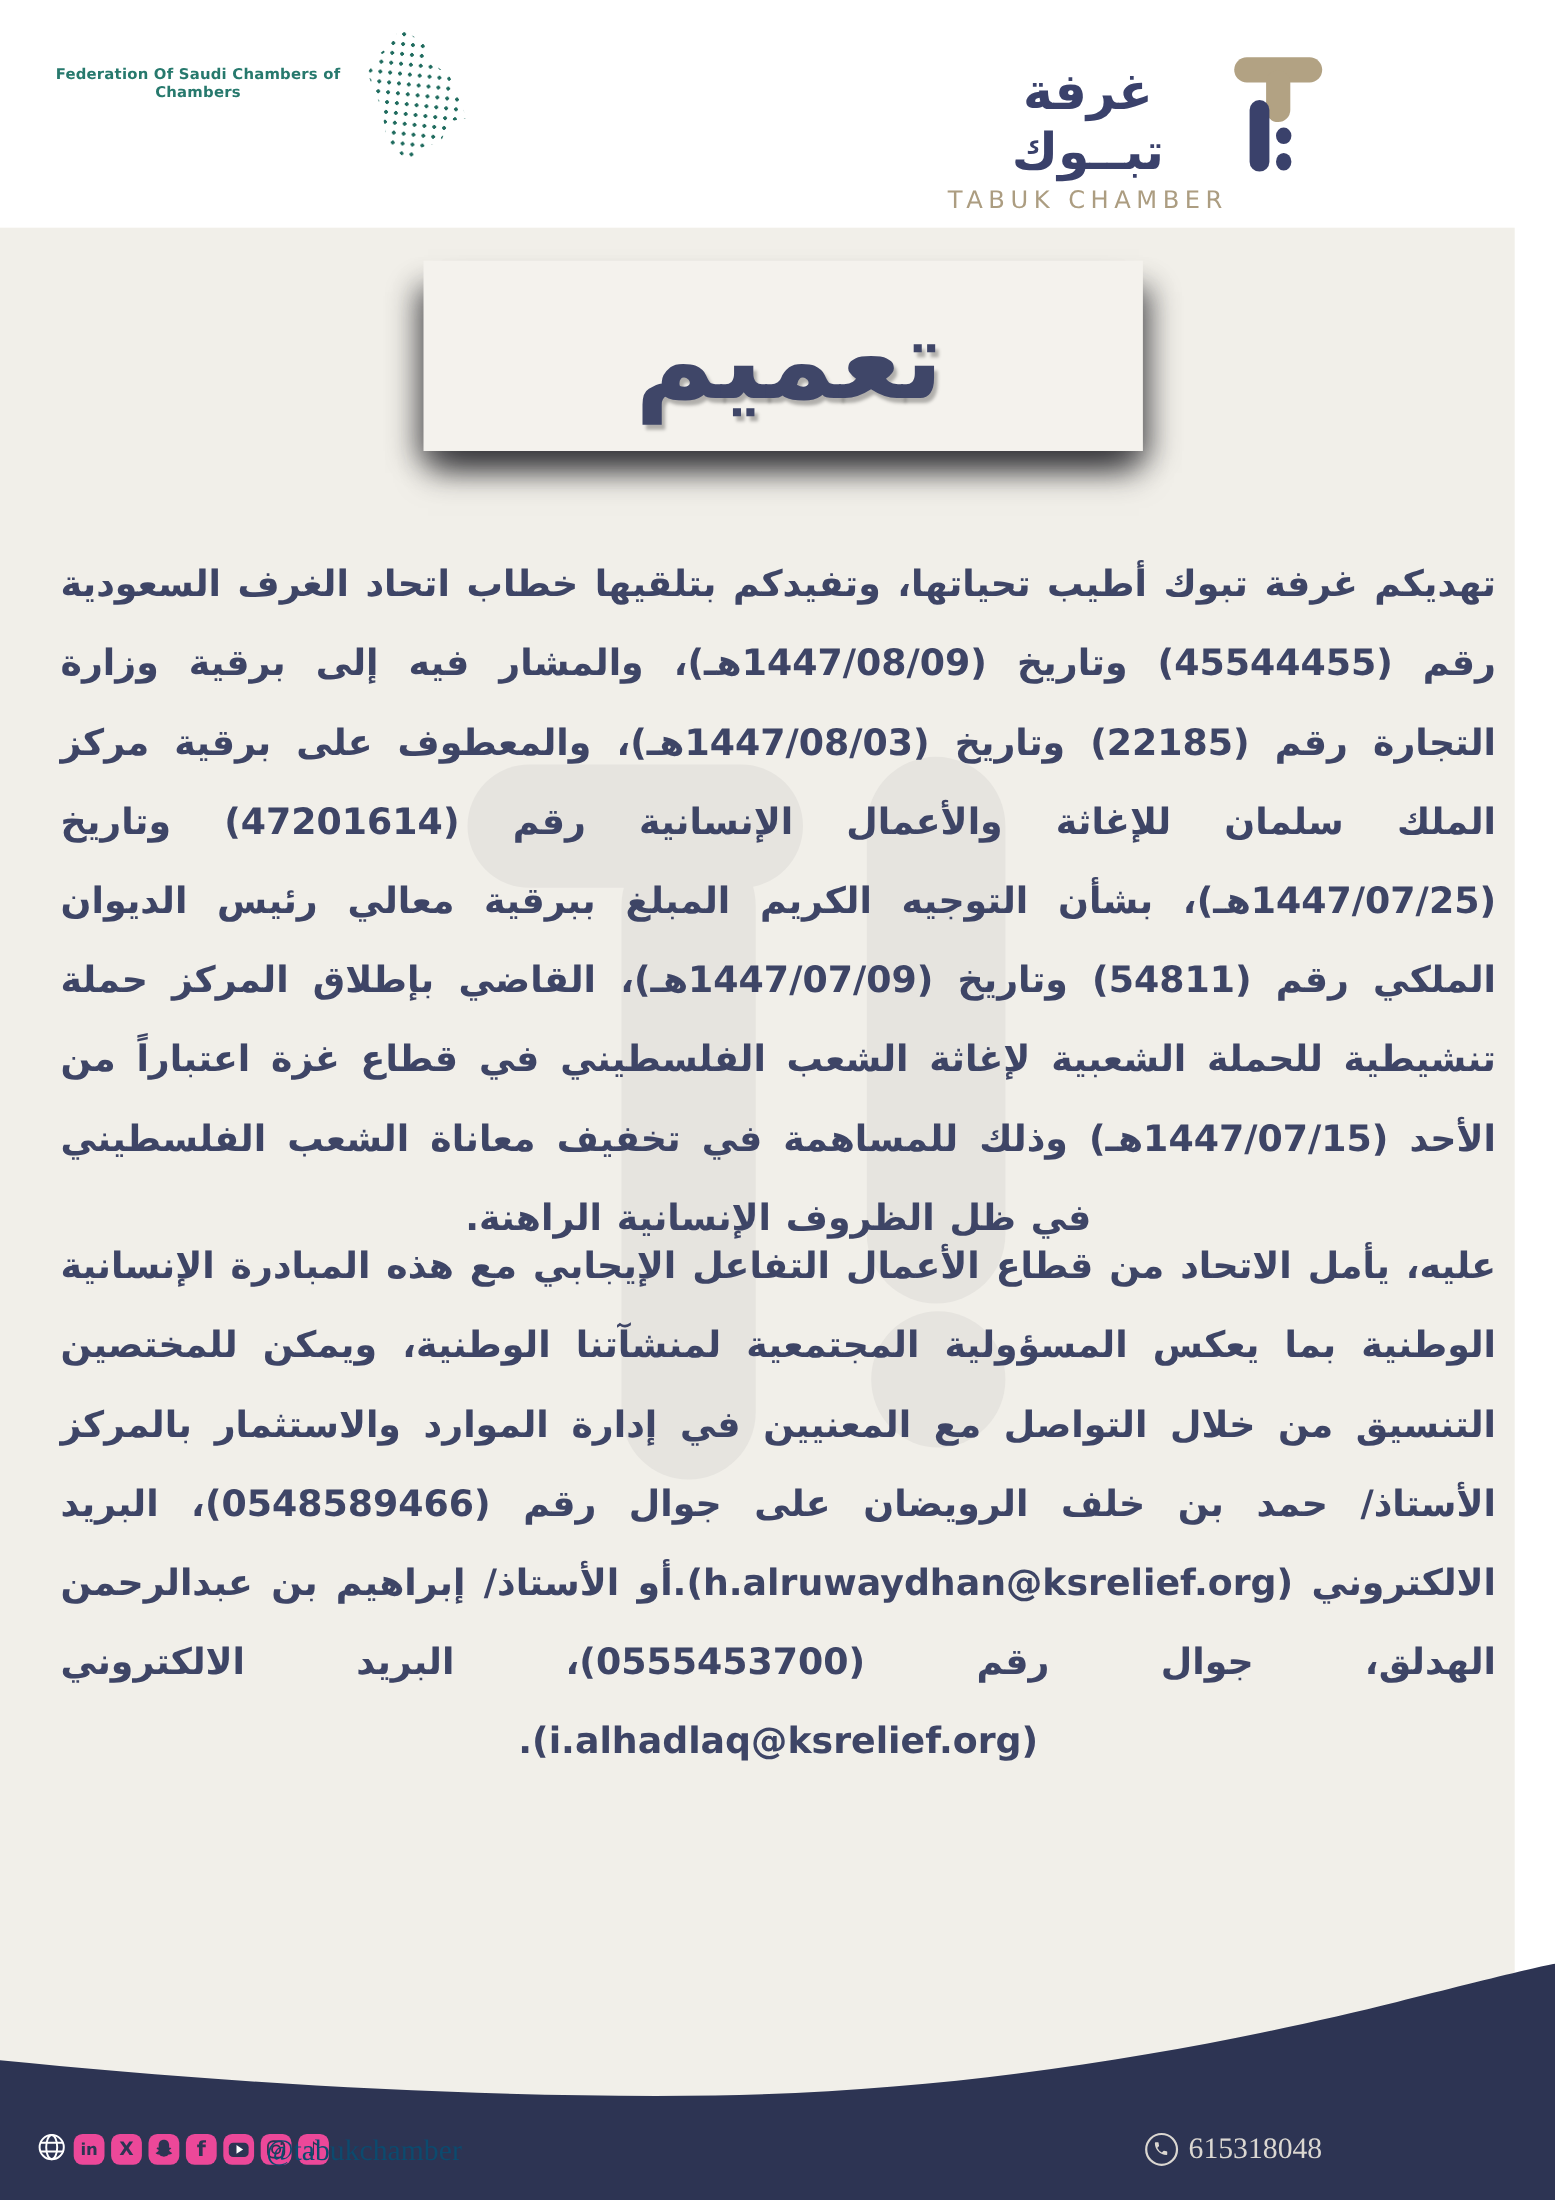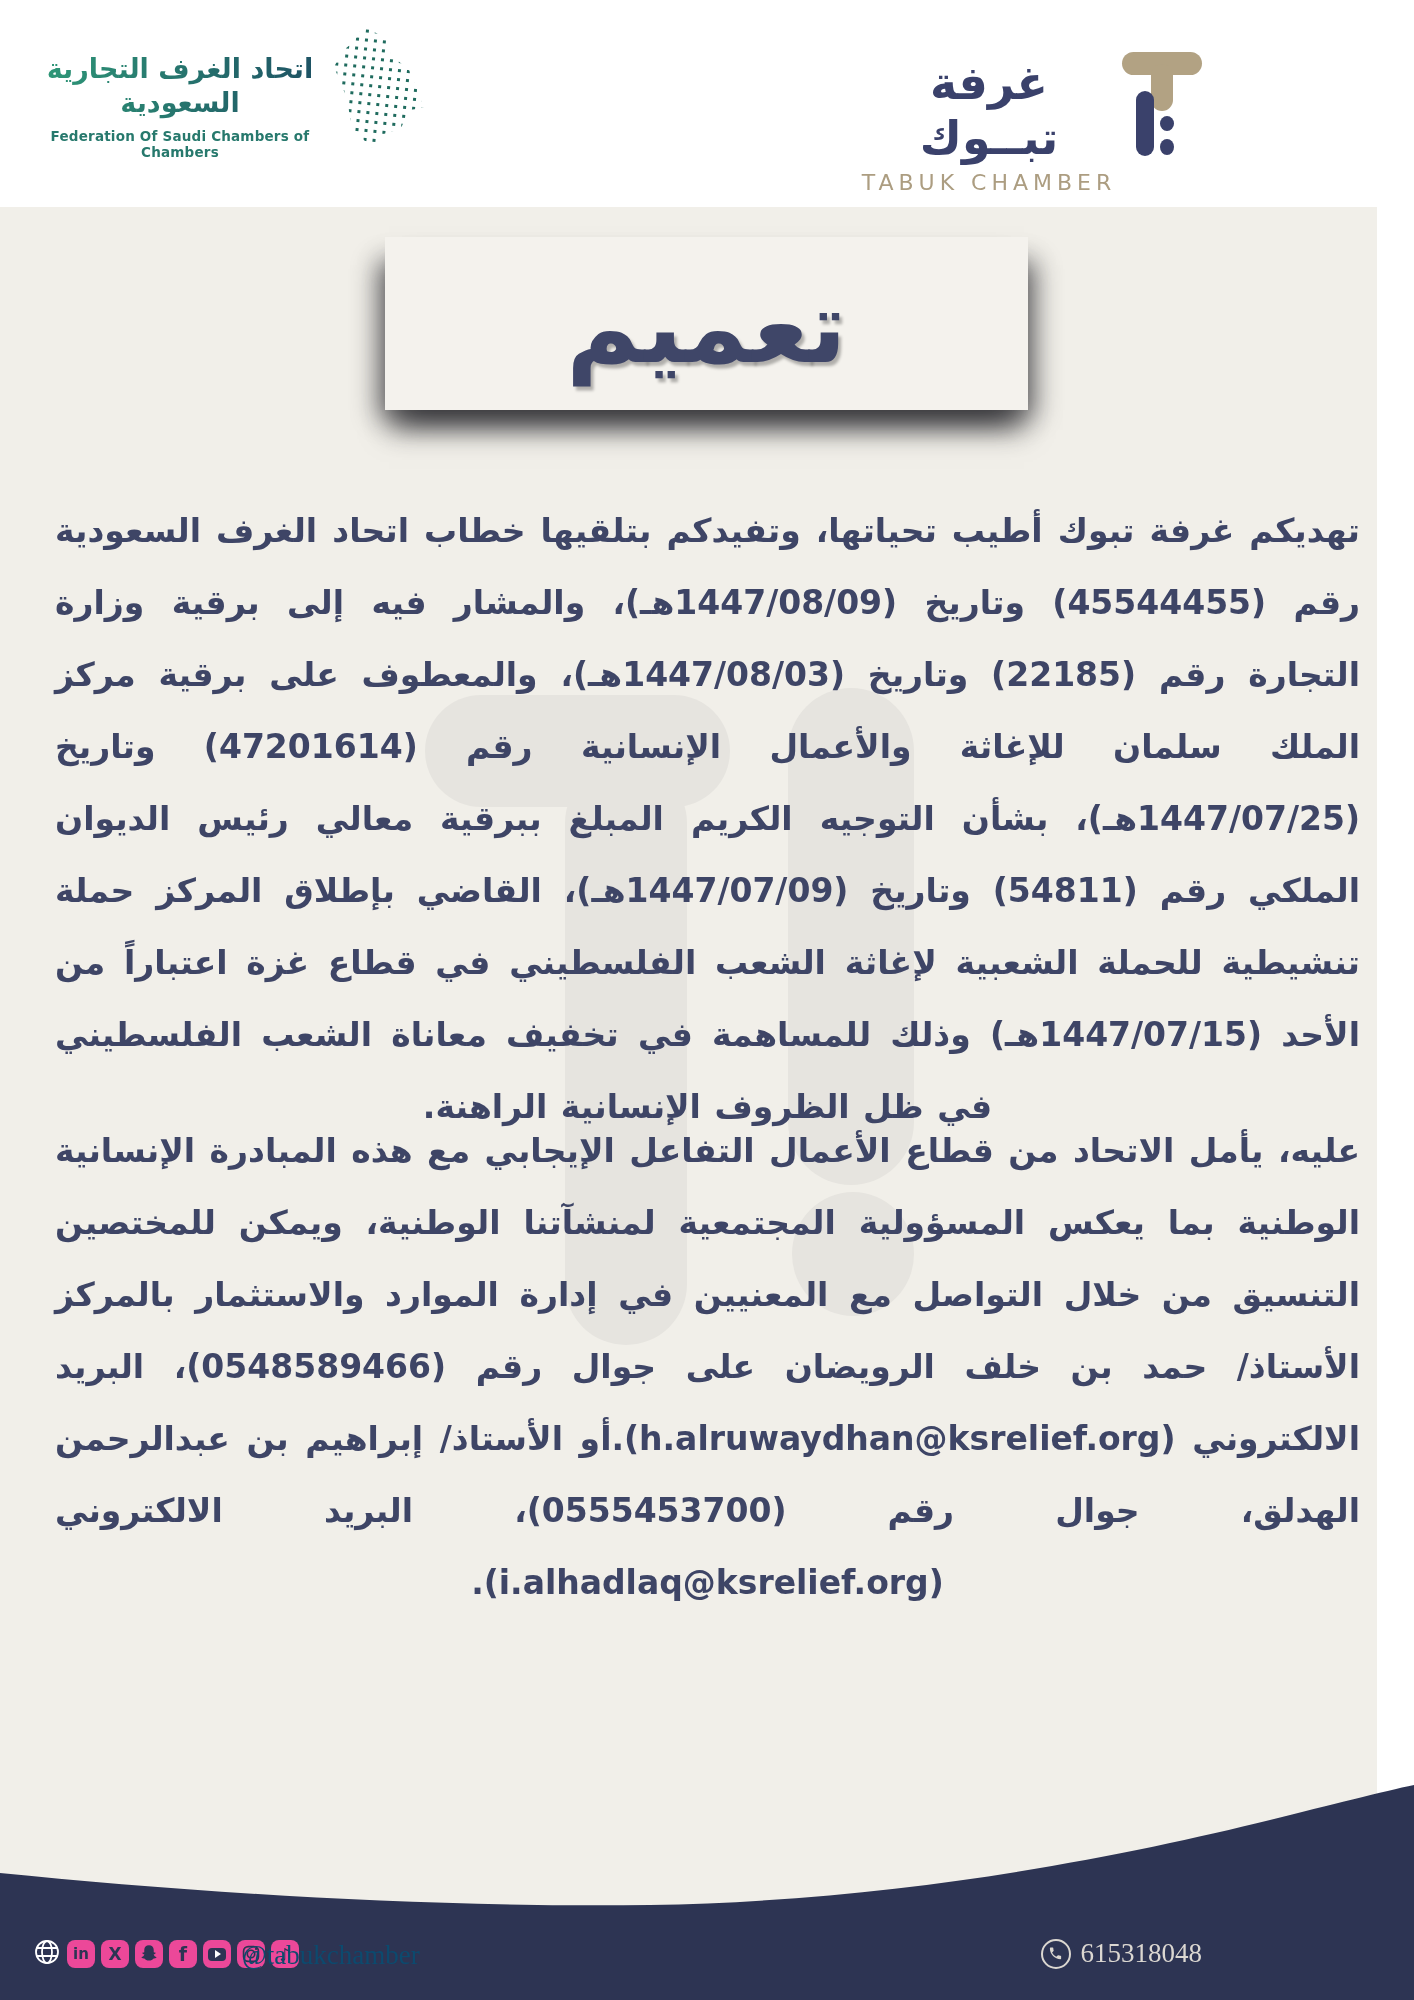--- a/index.html
+++ b/index.html
@@ -39,21 +39,21 @@
   .tm-leg{left:29px;top:12px;width:22px;height:47px;background:#b2a283;border-radius:11px;}
   .tm-vbar{left:14px;top:39px;width:18px;height:65px;background:#3a416b;border-radius:9px;}
   .tm-dot1{left:38px;top:64px;width:14px;height:15px;background:#3a416b;border-radius:50%;}
   .tm-dot2{left:38px;top:87px;width:14px;height:16px;background:#3a416b;border-radius:50%;}
 
   
   .banner{position:absolute;left:385px;top:237px;width:643px;height:173px;background:#f4f2ed;
           z-index:3;display:flex;align-items:center;justify-content:center;
           box-shadow:0 24px 26px -4px rgba(30,30,36,.62),
                      -16px 16px 24px -8px rgba(30,30,36,.48),
-                     16px 16px 24px -8px rgba(30,30,36,.48);}
+                     16px 16px 24px -8px rgba(30,30,36,.48);padding-left:11px;}
   .banner-title{font-size:100px;font-weight:bold;color:#3f4668;padding-top:8px;
                 text-shadow:3px 4px 3px rgba(0,0,0,.28);}
 
   
   .para{position:absolute;left:55px;width:1305px;z-index:2;direction:rtl;
         text-align:justify;text-align-last:center;font-size:33px;font-weight:bold;
         color:#3e4566;line-height:72px;word-spacing:2px;}
   .para1{top:462px;}
   .para2{top:1082px;}
 
@@ -83,21 +83,20 @@
   <div class="content-bg"></div>
 
   <div>
     <div class="wm wm-hbar"></div>
     <div class="wm wm-vbar1"></div>
     <div class="wm wm-vbar2"></div>
     <div class="wm wm-dot"></div>
   </div>
 
   <div class="fscc">
-    <div class="fscc-ar">اتحاد الغرف التجارية السعودية</div>
     <div class="fscc-en">Federation Of Saudi Chambers of Chambers</div>
   </div>
   <div class="fscc-map"></div>
 
   <div class="tabuk-text">
     <div class="tabuk-ar">غرفة تبــوك</div>
     <div class="tabuk-en">TABUK CHAMBER</div>
   </div>
   <div class="tabuk-mark">
     <div class="tm-bar"></div>

